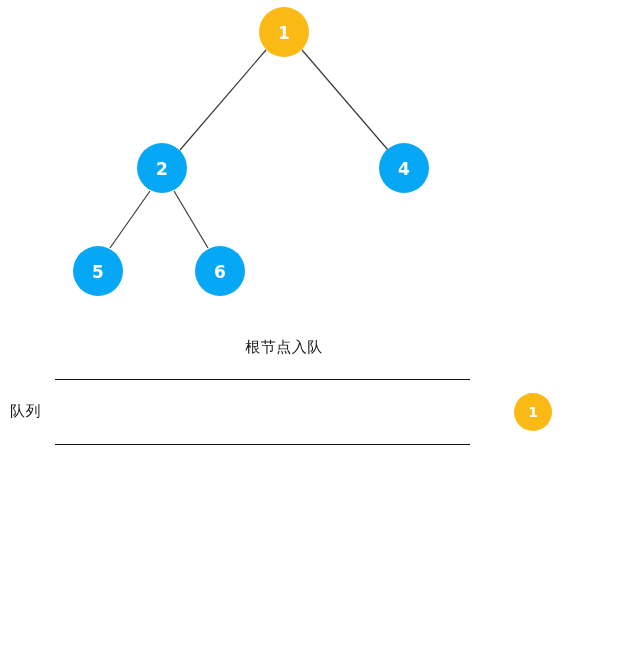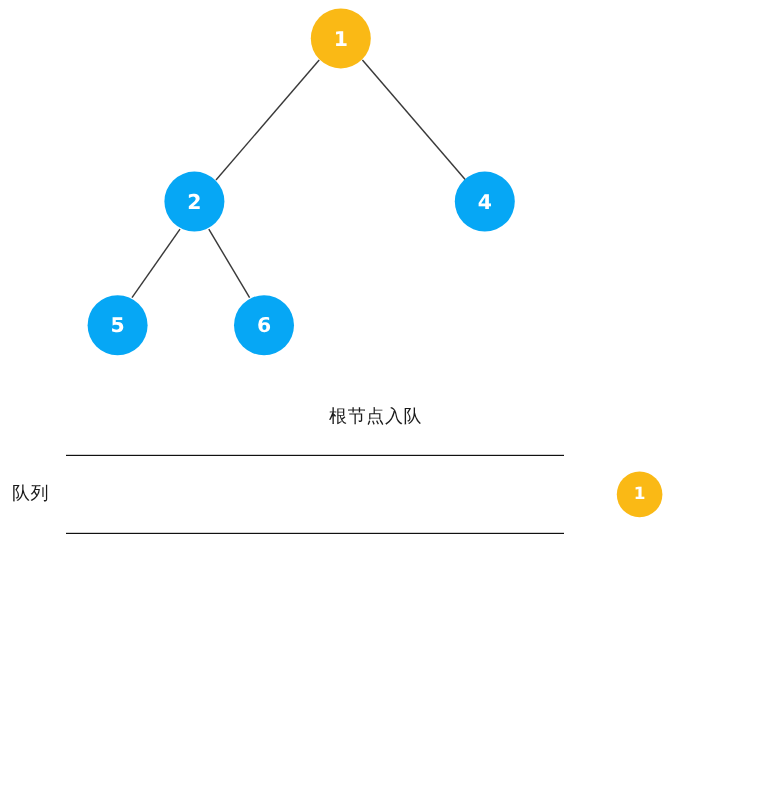--- a/index.html
+++ b/index.html
@@ -50,21 +50,20 @@
     position: absolute;
     left: 0;
     top: 336px;
     width: 568px;
     text-align: center;
     font-family: "DejaVu Sans", "Liberation Sans", sans-serif;
     font-size: 15px;
     color: #1a1a1a;
     line-height: 22px;
     letter-spacing: 0.5px;
-    padding-left: 29px;
   }
   .queue-label {
     position: absolute;
     left: 10px;
     top: 400px;
     font-family: "DejaVu Sans", "Liberation Sans", sans-serif;
     font-size: 15px;
     color: #1a1a1a;
     line-height: 22px;
     letter-spacing: 0.5px;

